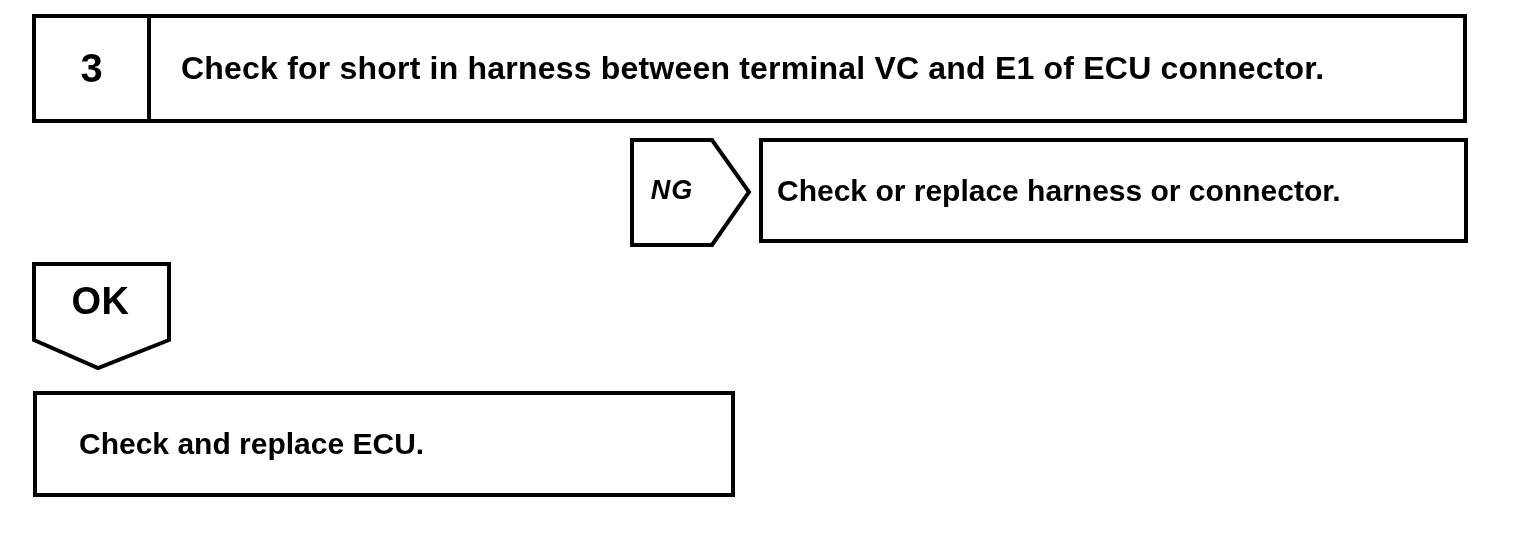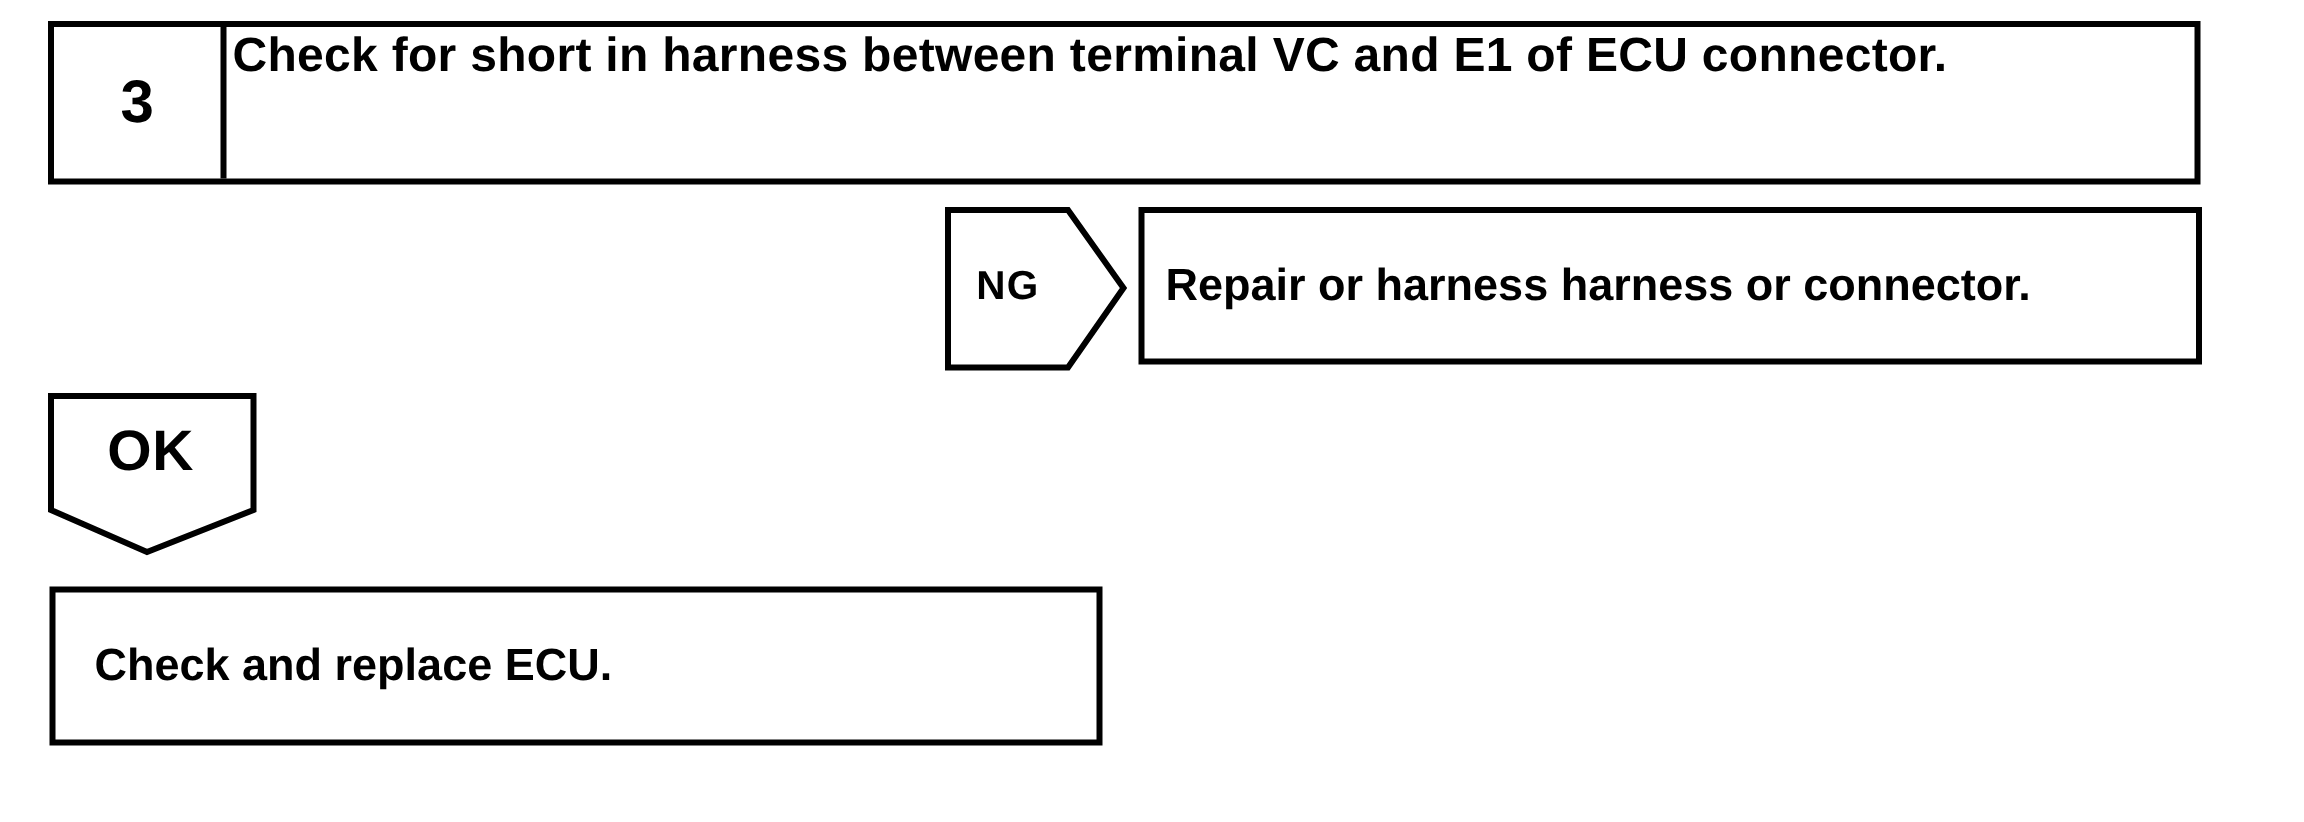--- a/index.html
+++ b/index.html
@@ -36,40 +36,41 @@
     width: 111px;
     border-right: 4px solid #000000;
     display: flex;
     align-items: center;
     justify-content: center;
     font-size: 40px;
   }
   .step-title-cell {
     flex: 1;
     display: flex;
-    padding-left: 4px;
+    align-items: center;
+    padding-left: 30px;
     font-size: 32px;
     letter-spacing: 0.2px;
     white-space: nowrap;
   }
   .action-box-ng {
     left: 759px;
     top: 138px;
     width: 709px;
     height: 105px;
     padding-left: 14px;
     font-size: 30px;
     white-space: nowrap;
   }
   .action-box-ok {
     left: 33px;
     top: 391px;
     width: 702px;
     height: 106px;
-    padding-left: 26px;
+    padding-left: 42px;
     font-size: 30px;
     white-space: nowrap;
   }
   .connector {
     position: absolute;
   }
   .connector svg {
     display: block;
   }
   .connector-label {
@@ -79,20 +80,21 @@
     justify-content: center;
   }
   .ng-shape { left: 628px; top: 137px; }
   .ng-label {
     left: 630px;
     top: 138px;
     width: 84px;
     height: 105px;
     font-size: 27px;
     letter-spacing: 1px;
+    font-style: italic;
   }
   .ok-shape { left: 30px; top: 260px; }
   .ok-label {
     left: 32px;
     top: 262px;
     width: 137px;
     height: 78px;
     font-size: 38px;
     letter-spacing: 0.5px;
   }
@@ -112,21 +114,21 @@
   </div>
 
   <div class="connector ng-shape">
     <svg width="125" height="111" viewBox="0 0 125 111">
       <polygon points="4,3 84,3 121,55 84,108 4,108" fill="#ffffff" stroke="#000000" stroke-width="4" stroke-linejoin="miter"></polygon>
     </svg>
   </div>
   <div class="connector-label ng-label">NG</div>
 
   <div class="box action-box-ng">
-    <span>Repair or harness harness or connector.</span>
+    <span>Check or replace harness or connector.</span>
   </div>
 
   <div class="connector ok-shape">
     <svg width="142" height="111" viewBox="0 0 142 111">
       <polygon points="4,4 139,4 139,80 68,108 4,80" fill="#ffffff" stroke="#000000" stroke-width="4" stroke-linejoin="miter"></polygon>
     </svg>
   </div>
   <div class="connector-label ok-label">OK</div>
 
   <div class="box action-box-ok">

